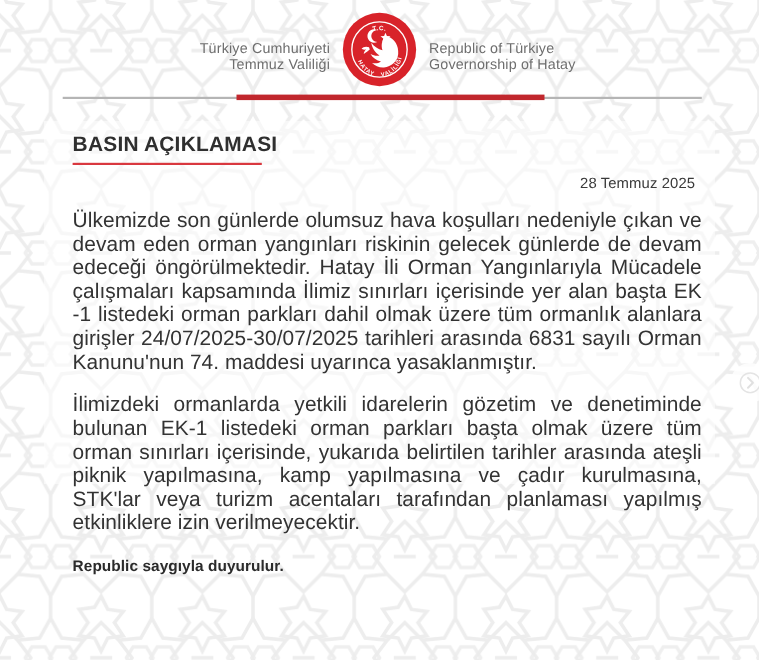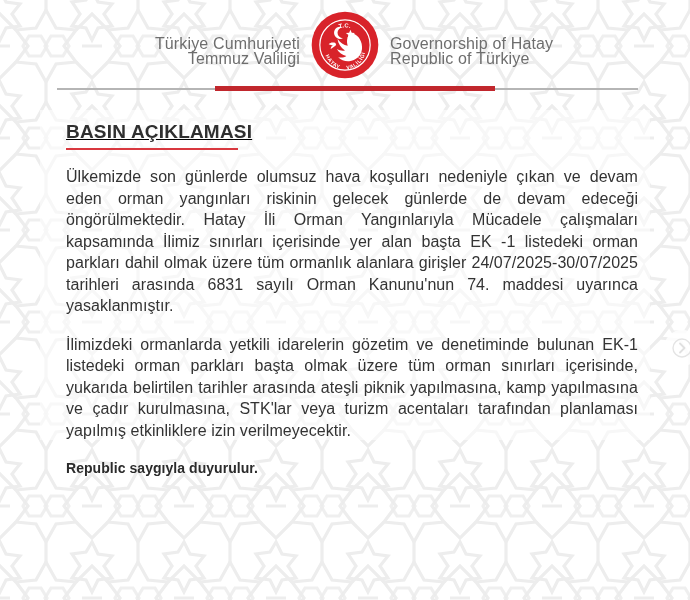--- a/index.html
+++ b/index.html
@@ -37,21 +37,21 @@
   .header {
     display: flex;
     align-items: center;
     justify-content: center;
     gap: 0px;
     padding-top: 16px;
     height: 74px;
   }
 
   .org-text {
-    font-size: 16px;
+    font-size: 13px;
     line-height: 14.5px;
     color: #6e6e6e;
     letter-spacing: 0.15px;
     white-space: nowrap;
     margin-top: 13px;
   }
 
   .org-left {
     text-align: right;
     width: 170px;
@@ -90,21 +90,20 @@
     width: 280px;
     top: 2px;
     height: 5px;
     background: #c1272d;
   }
 
   
   .title-block {
     margin: 24px 0 0 66px;
     display: inline-block;
-    text-decoration: underline;
   }
   .title {
     font-size: 19px;
     font-weight: bold;
     color: #2f2f2f;
     letter-spacing: 0.2px;
     line-height: 24px;
   }
   .title-rule {
     width: 172px;
@@ -121,21 +120,21 @@
     color: #3a3a3a;
     letter-spacing: 0.1px;
   }
 
   
   .body {
     margin: 16px 52px 0 66px;
   }
 
   .para {
-    font-size: 16px;
+    font-size: 19px;
     line-height: 21.5px;
     color: #333333;
     text-align: justify;
     letter-spacing: 0.05px;
     margin-bottom: 17px;
   }
 
   .para.closing {
     font-weight: bold;
     text-align: left;
@@ -237,39 +236,40 @@
       <text font-family="'Liberation Sans', sans-serif" font-size="7.6" font-weight="bold" fill="#ffffff" letter-spacing="1.1">
         <textPath href="#arcBotL" startOffset="52%" text-anchor="middle">HATAY</textPath>
       </text>
 
       <text font-family="'Liberation Sans', sans-serif" font-size="7.6" font-weight="bold" fill="#ffffff" letter-spacing="1.1">
         <textPath href="#arcBotR" startOffset="48%" text-anchor="middle">VALİLİĞİ</textPath>
       </text>
     </svg>
 
     <div class="org-text org-right">
+      <div>Republic of Türkiye</div>
       <div>Governorship of Hatay</div>
-      <div>Republic of Türkiye</div>
     </div>
 
   </div>
 
   
   <div class="divider-wrap">
     <div class="divider-gray"></div>
     <div class="divider-red"></div>
   </div>
 
   
   <div class="title-block">
     <div class="title">BASIN AÇIKLAMASI</div>
     <div class="title-rule"></div>
   </div>
 
   
+  <div class="date">28 Temmuz 2025</div>
 
   
   <div class="body">
     <p class="para">Ülkemizde son günlerde olumsuz hava koşulları nedeniyle çıkan ve devam eden orman yangınları riskinin gelecek günlerde de devam edeceği öngörülmektedir. Hatay İli Orman Yangınlarıyla Mücadele çalışmaları kapsamında İlimiz sınırları içerisinde yer alan başta EK -1 listedeki orman parkları dahil olmak üzere tüm ormanlık alanlara girişler 24/07/2025-30/07/2025 tarihleri arasında 6831 sayılı Orman Kanunu'nun 74. maddesi uyarınca yasaklanmıştır.</p>
     <p class="para">İlimizdeki ormanlarda yetkili idarelerin gözetim ve denetiminde bulunan EK-1 listedeki orman parkları başta olmak üzere tüm orman sınırları içerisinde, yukarıda belirtilen tarihler arasında ateşli piknik yapılmasına, kamp yapılmasına ve çadır kurulmasına, STK'lar veya turizm acentaları tarafından  planlaması yapılmış etkinliklere izin verilmeyecektir.</p>
     <p class="para closing">Republic saygıyla duyurulur.</p>
   </div>
 
   
   <div class="next-arrow">

